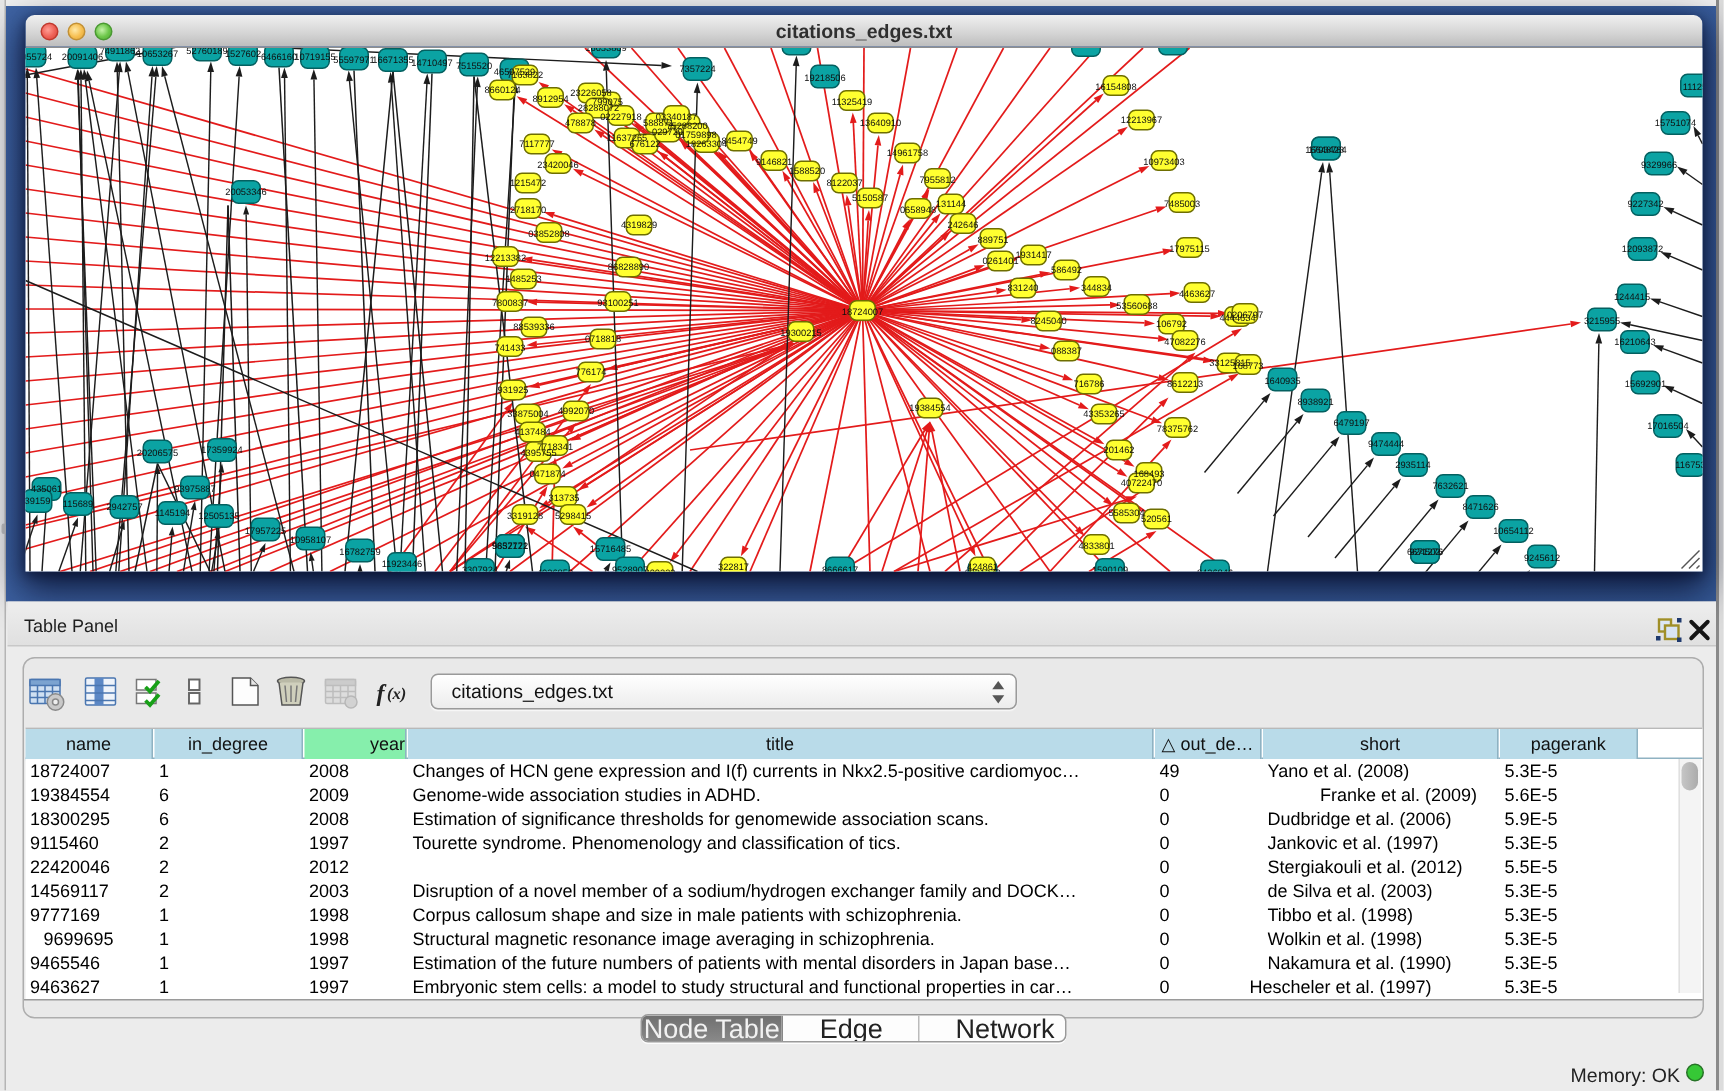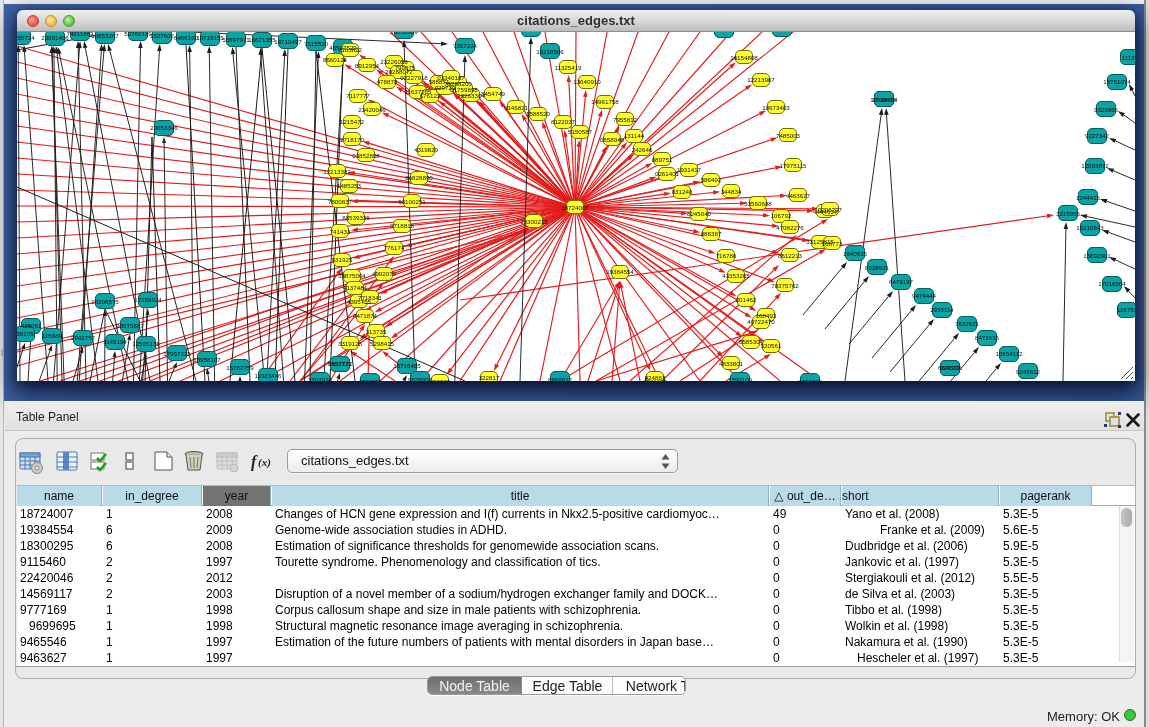--- a/index.html
+++ b/index.html
@@ -823,24 +823,24 @@
   <svg class="abs" style="right:6px;top:3px" width="11" height="17" viewBox="0 0 11 17">
     <path d="M5.5 1 L9.5 6.5 H1.5 Z" fill="#555"></path>
       <path d="M5.5 16 L9.5 10.5 H1.5 Z" fill="#555"></path>
   </svg>
 </div>
 
 <div class="abs" style="left:17px;top:485px;width:1118px;height:21px;font-size:12px;color:#111;background:#fff;border-top:1px solid #b9b9b9;border-bottom:1px solid #8fb2c2">
   <div style="position:relative;height:21px">
       <div style="position:absolute;left:0px;top:0;width:85px;height:21px;line-height:21px;background:#b9dbe9;border-right:1px solid #8fb2c2;text-align:center">name</div>
       <div style="position:absolute;left:86px;top:0;width:99px;height:21px;line-height:21px;background:#b9dbe9;border-right:1px solid #8fb2c2;text-align:center">in_degree</div>
-      <div style="position:absolute;left:186px;top:0;width:68px;height:21px;line-height:21px;background:#737373;border-right:1px solid #8fb2c2;text-align:center">year</div>
+      <div style="position:absolute;left:186px;top:0;width:68px;height:21px;line-height:21px;background:#86efac;border-right:1px solid #8fb2c2;text-align:right">year</div>
       <div style="position:absolute;left:255px;top:0;width:497px;height:21px;line-height:21px;background:#b9dbe9;border-right:1px solid #8fb2c2;text-align:center">title</div>
       <div style="position:absolute;left:753px;top:0;width:71px;height:21px;line-height:21px;background:#b9dbe9;border-right:1px solid #8fb2c2;text-align:center">△ out_de…</div>
-      <div style="position:absolute;left:825px;top:0;width:157px;height:21px;line-height:21px;background:#b9dbe9;border-right:1px solid #8fb2c2;">short</div>
+      <div style="position:absolute;left:825px;top:0;width:157px;height:21px;line-height:21px;background:#b9dbe9;border-right:1px solid #8fb2c2;text-align:center">short</div>
       <div style="position:absolute;left:983px;top:0;width:92px;height:21px;line-height:21px;background:#b9dbe9;border-right:1px solid #8fb2c2;text-align:center">pagerank</div>
     </div>
 </div>
 
 <div class="abs" style="left:17px;top:506px;width:1118px;height:160px;background:#fff"></div>
 
 <div class="abs" style="left:17px;top:0px;width:1118px;height:727px;font-size:12px;color:#000;pointer-events:none">
 <div style="position:absolute;left:0;top:506px;width:1118px;height:16px;line-height:16px">
       <div style="position:absolute;left:3px;top:0;width:78px;overflow:hidden;white-space:nowrap">18724007</div>
       <div style="position:absolute;left:89px;top:0;width:92px;overflow:hidden;white-space:nowrap">1</div>
@@ -918,29 +918,30 @@
       <div style="position:absolute;left:189px;top:0;width:61px;overflow:hidden;white-space:nowrap">1997</div>
       <div style="position:absolute;left:258px;top:0;width:490px;overflow:hidden;white-space:nowrap">Estimation of the future numbers of patients with mental disorders in Japan base…</div>
       <div style="position:absolute;left:756px;top:0;width:64px;overflow:hidden;white-space:nowrap">0</div>
       <div style="position:absolute;left:828px;top:0;width:150px;overflow:hidden;white-space:nowrap">Nakamura et al. (1990)</div>
       <div style="position:absolute;left:986px;top:0;width:85px;overflow:hidden;white-space:nowrap">5.3E-5</div>
     </div>
     <div style="position:absolute;left:0;top:650px;width:1118px;height:16px;line-height:16px">
       <div style="position:absolute;left:3px;top:0;width:78px;overflow:hidden;white-space:nowrap">9463627</div>
       <div style="position:absolute;left:89px;top:0;width:92px;overflow:hidden;white-space:nowrap">1</div>
       <div style="position:absolute;left:189px;top:0;width:61px;overflow:hidden;white-space:nowrap">1997</div>
+      <div style="position:absolute;left:258px;top:0;width:490px;overflow:hidden;white-space:nowrap">Embryonic stem cells: a model to study structural and functional properties in car…</div>
       <div style="position:absolute;left:756px;top:0;width:64px;overflow:hidden;white-space:nowrap">0</div>
-      <div style="position:absolute;left:840px;top:0;width:150px;overflow:hidden;white-space:nowrap">Hescheler et al. (1997)</div>
+      <div style="position:absolute;left:816px;top:0;width:150px;overflow:hidden;white-space:nowrap">Hescheler et al. (1997)</div>
       <div style="position:absolute;left:986px;top:0;width:85px;overflow:hidden;white-space:nowrap">5.3E-5</div>
     </div>
 </div>
 
 <div class="abs" style="left:1119px;top:506px;width:15px;height:156px;background:#f4f4f4;border-left:1px solid #e0e0e0"></div>
 <div class="abs" style="left:1121px;top:508px;width:11px;height:19px;background:linear-gradient(90deg,#c6c6c6,#ababab);border-radius:6px"></div>
 <div class="abs" style="left:16px;top:666px;width:1119px;height:1px;background:#9a9a9a"></div>
 
-<div class="abs" style="left:427px;top:676px;width:259px;height:19px;border:1px solid #9a9a9a;border-radius:5px;background:#fdfdfd;font-size:14px;color:#222;text-align:center;overflow:hidden;box-shadow:0 1px 0 rgba(255,255,255,.9)">
+<div class="abs" style="left:427px;top:676px;width:284px;height:19px;border:1px solid #9a9a9a;border-radius:5px;background:#fdfdfd;font-size:18px;color:#222;text-align:center;overflow:hidden;box-shadow:0 1px 0 rgba(255,255,255,.9)">
   <div class="abs" style="left:0;top:0;width:94px;height:19px;line-height:18px;background:linear-gradient(#6f6f6f,#8c8c8c);color:#f2f2f2;border-right:1px solid #888">Node Table</div>
   <div class="abs" style="left:95px;top:0;width:90px;height:19px;line-height:18px;border-right:1px solid #bbb">Edge Table</div>
   <div class="abs" style="left:186px;top:0;width:112px;height:19px;line-height:18px">Network Table</div>
 </div>
 
 <div class="abs" style="left:1040px;top:710px;width:80px;text-align:right;font-size:13px;color:#222;line-height:13px">Memory: OK</div>
 <div class="abs" style="left:1124px;top:709px;width:12px;height:12px;border-radius:50%;background:#36c836;border:1.5px solid #267326"></div>
 </body></html>

